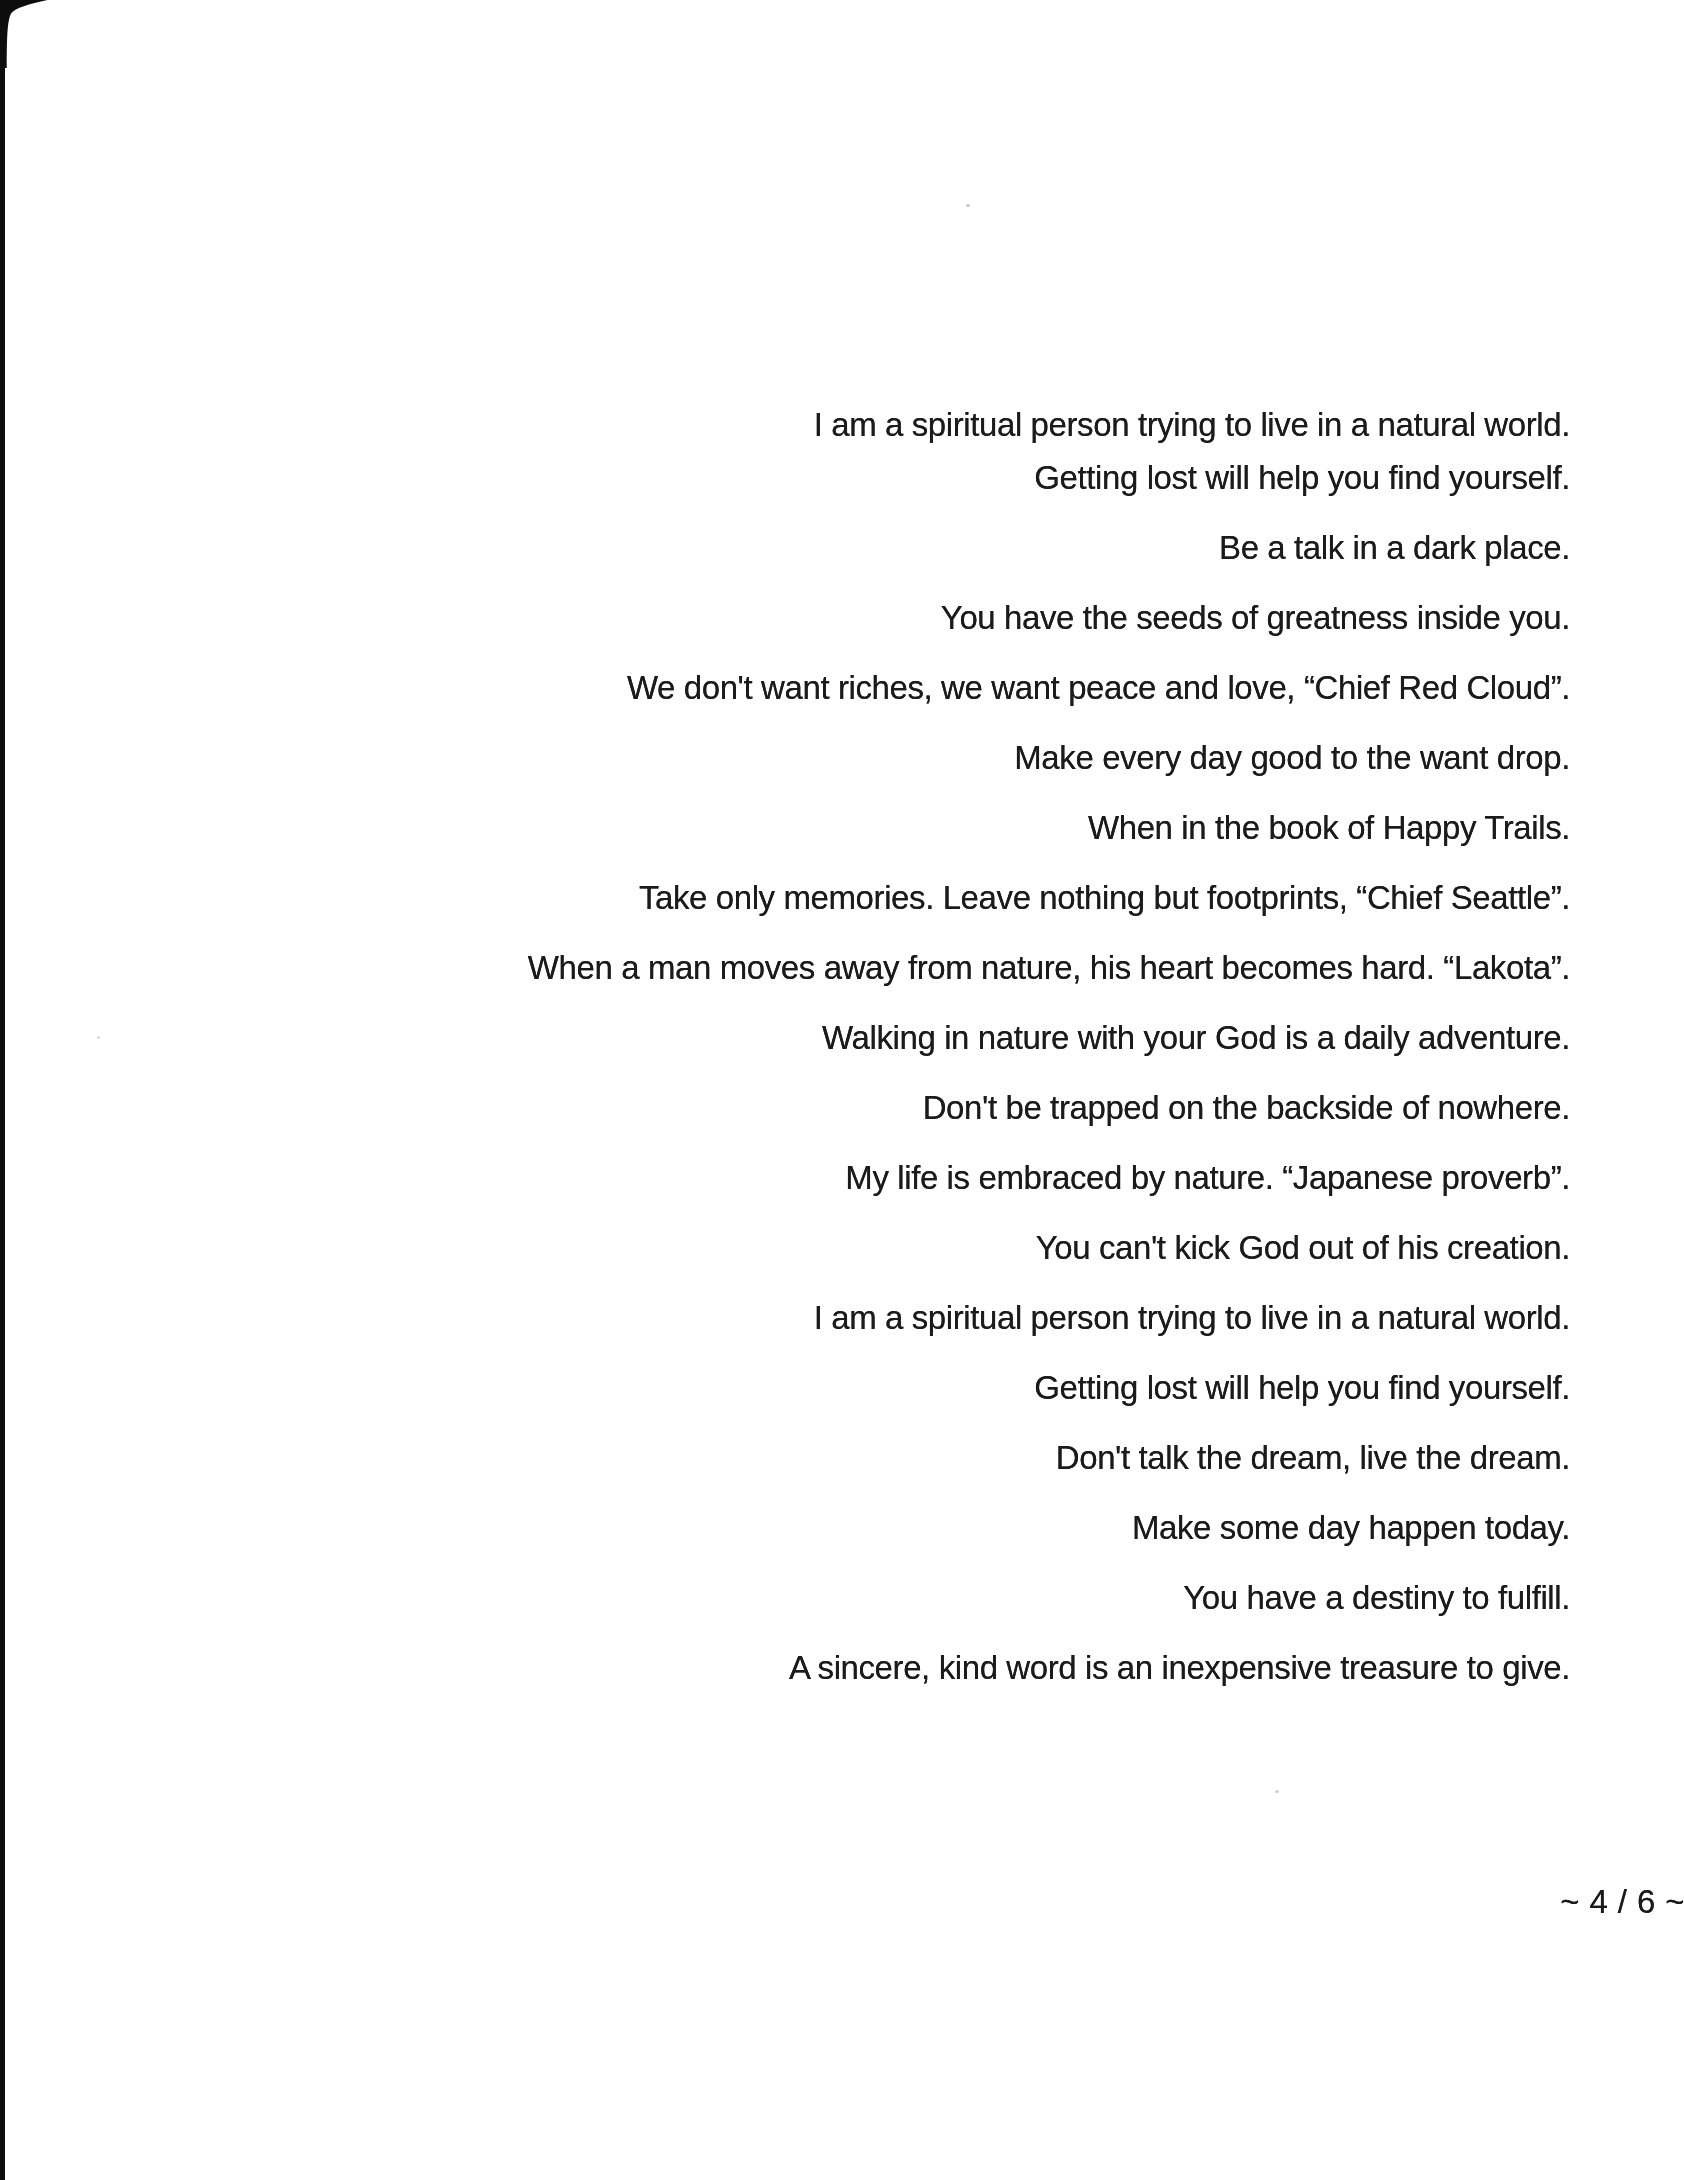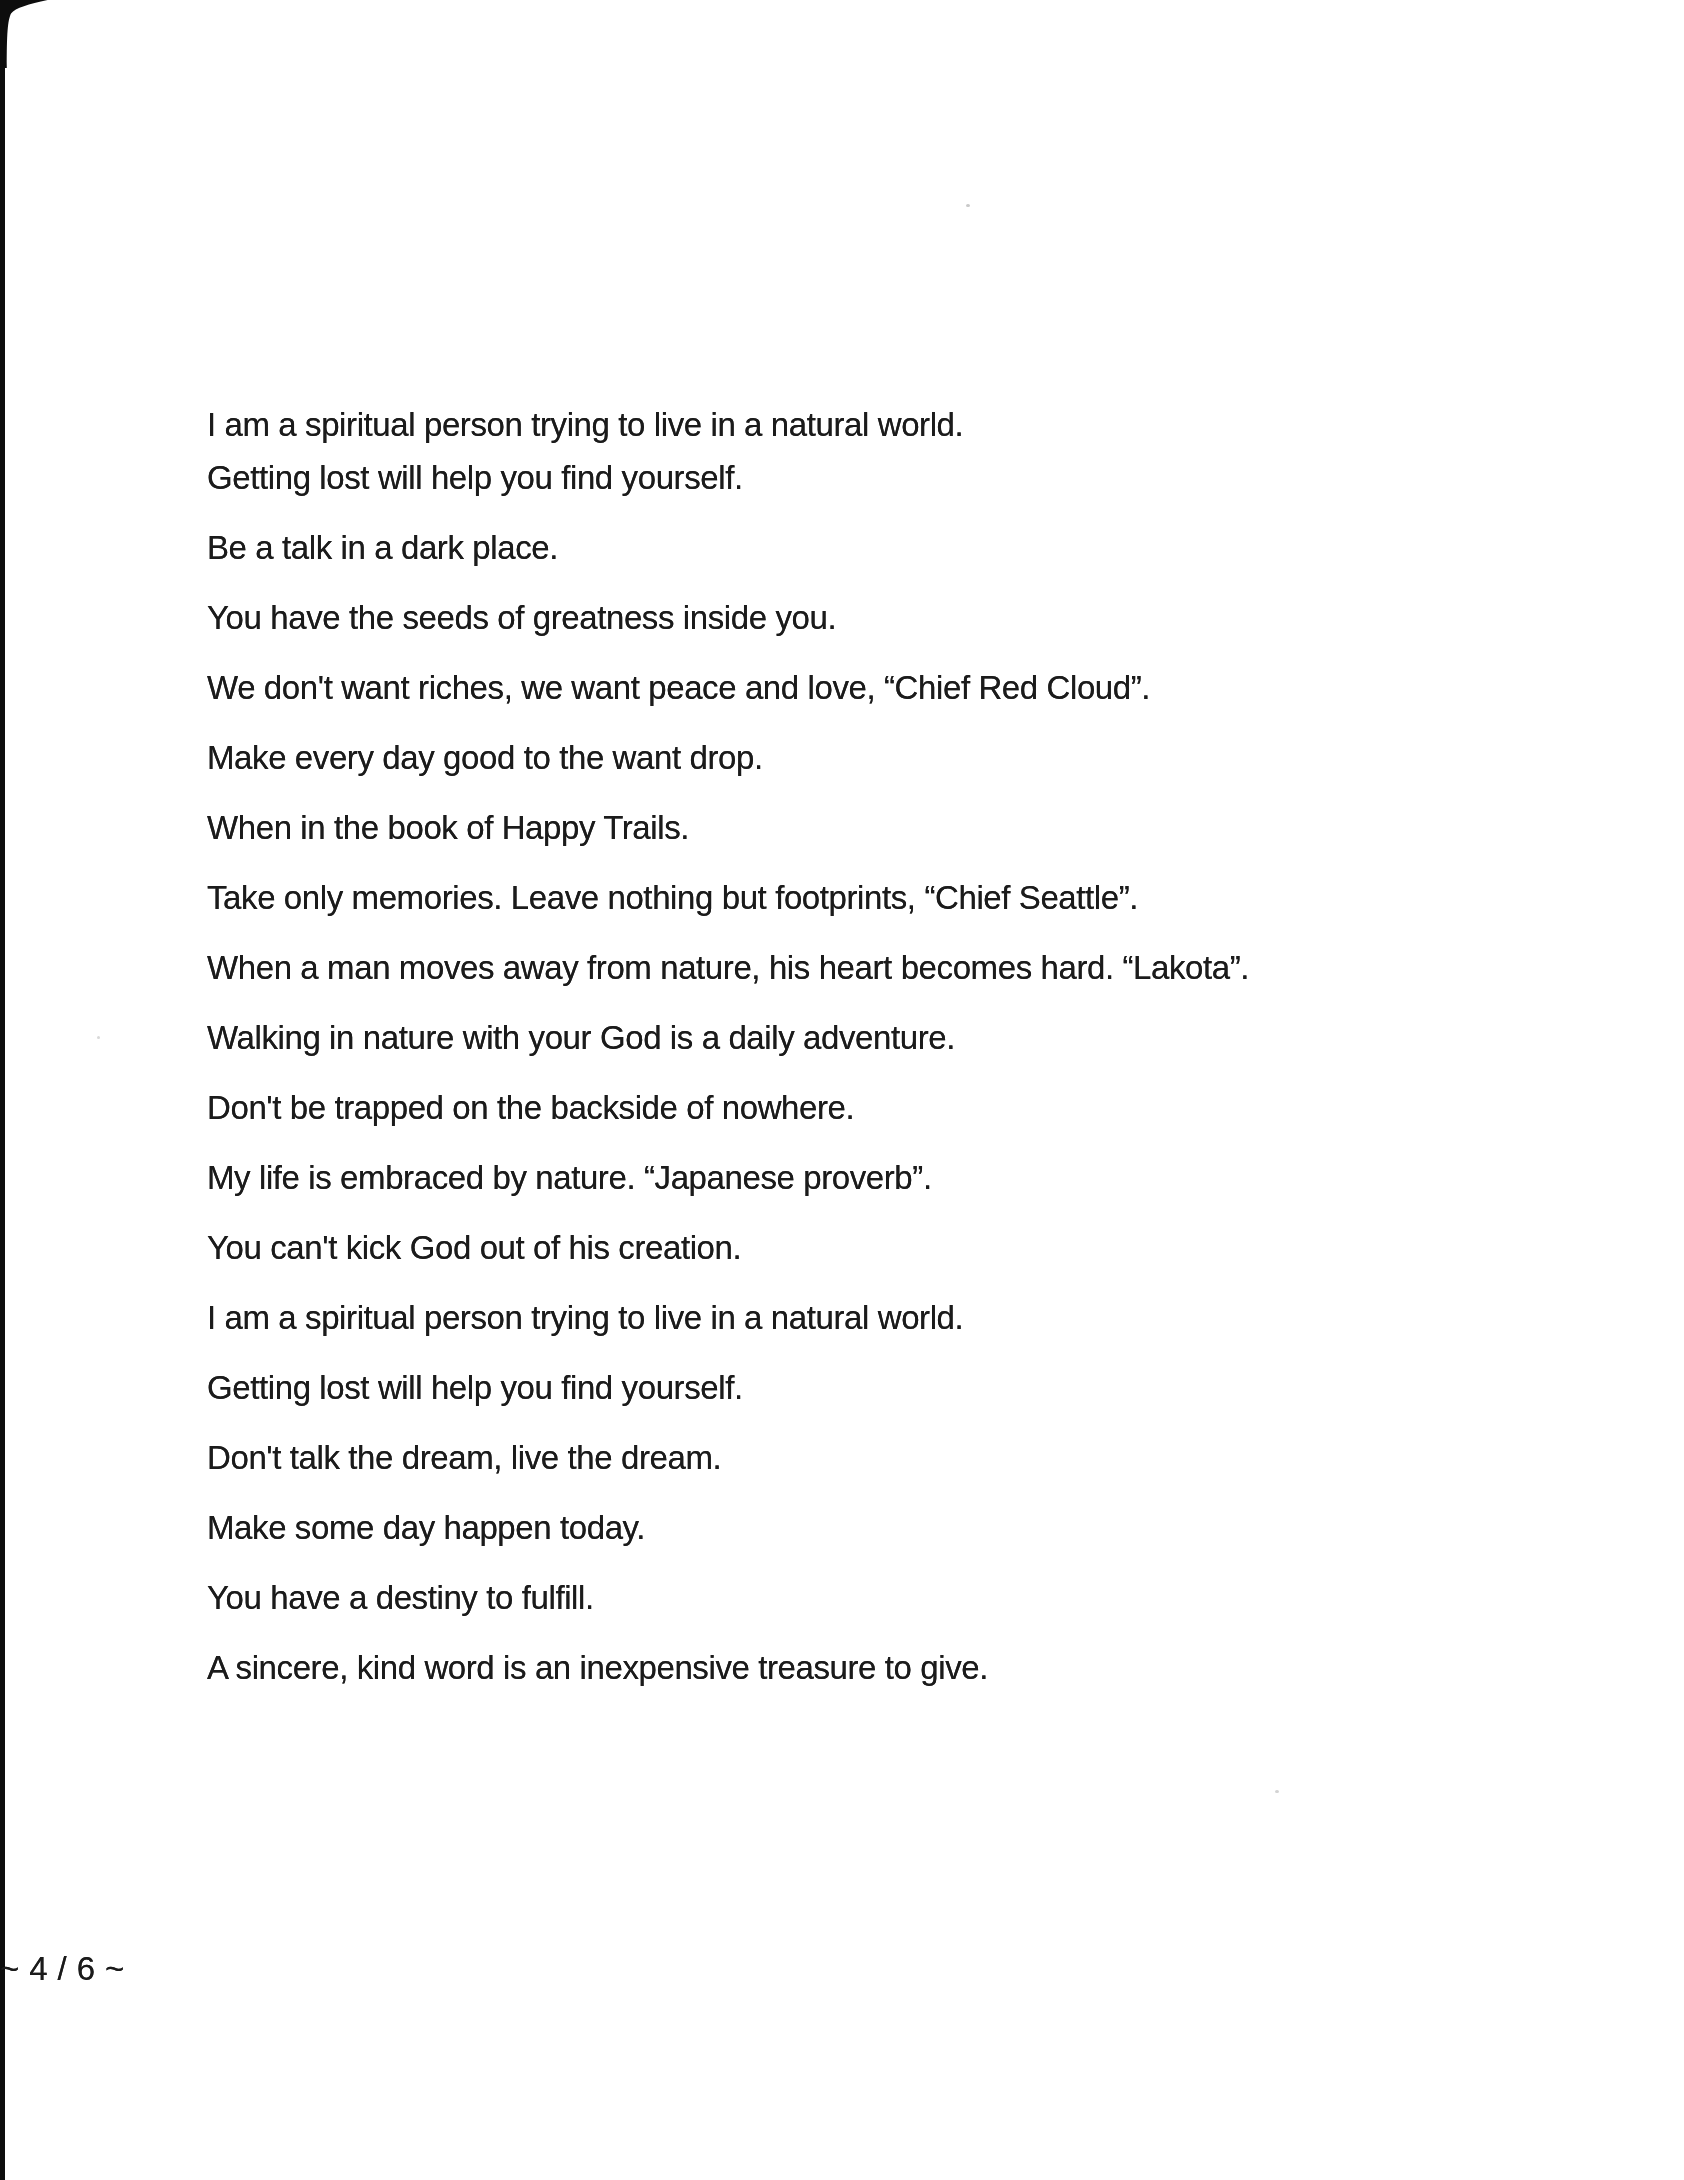--- a/index.html
+++ b/index.html
@@ -49,30 +49,31 @@
     top: 408px;
     width: 1363px;
   }
   .line {
     margin: 0 0 37px 0;
     font-size: 33px;
     line-height: 33px;
     letter-spacing: -0.4px;
     white-space: nowrap;
     text-shadow: 0 0 0.5px rgba(15, 15, 15, 0.85);
+    text-align: right;
   }
   .line.tight {
     margin-bottom: 20.4px;
   }
   .footer {
     position: absolute;
     left: 0;
-    top: 1952px;
+    top: 1885px;
     width: 100%;
-    text-align: left;
+    text-align: right;
     font-size: 33px;
     line-height: 33px;
     letter-spacing: 0.4px;
     text-shadow: 0 0 0.5px rgba(15, 15, 15, 0.85);
   }
 </style>
 </head>
 <body>
 
 <div class="page">

